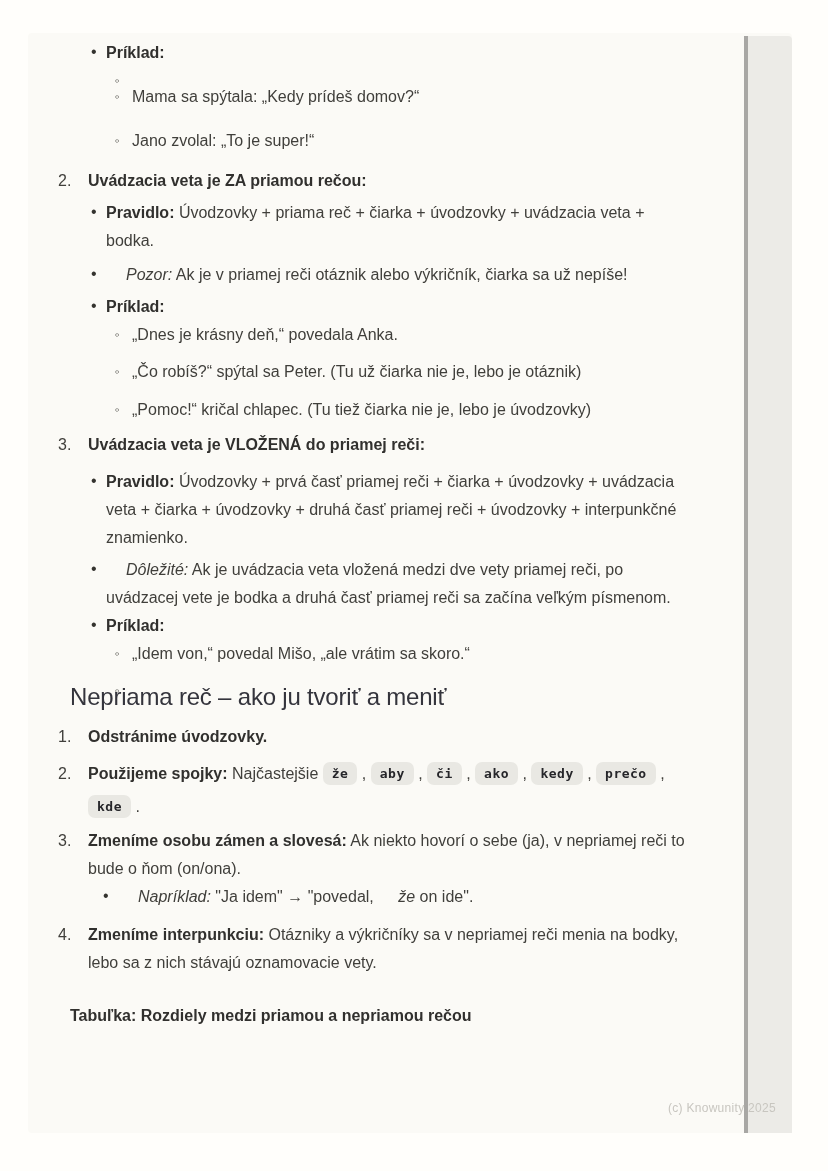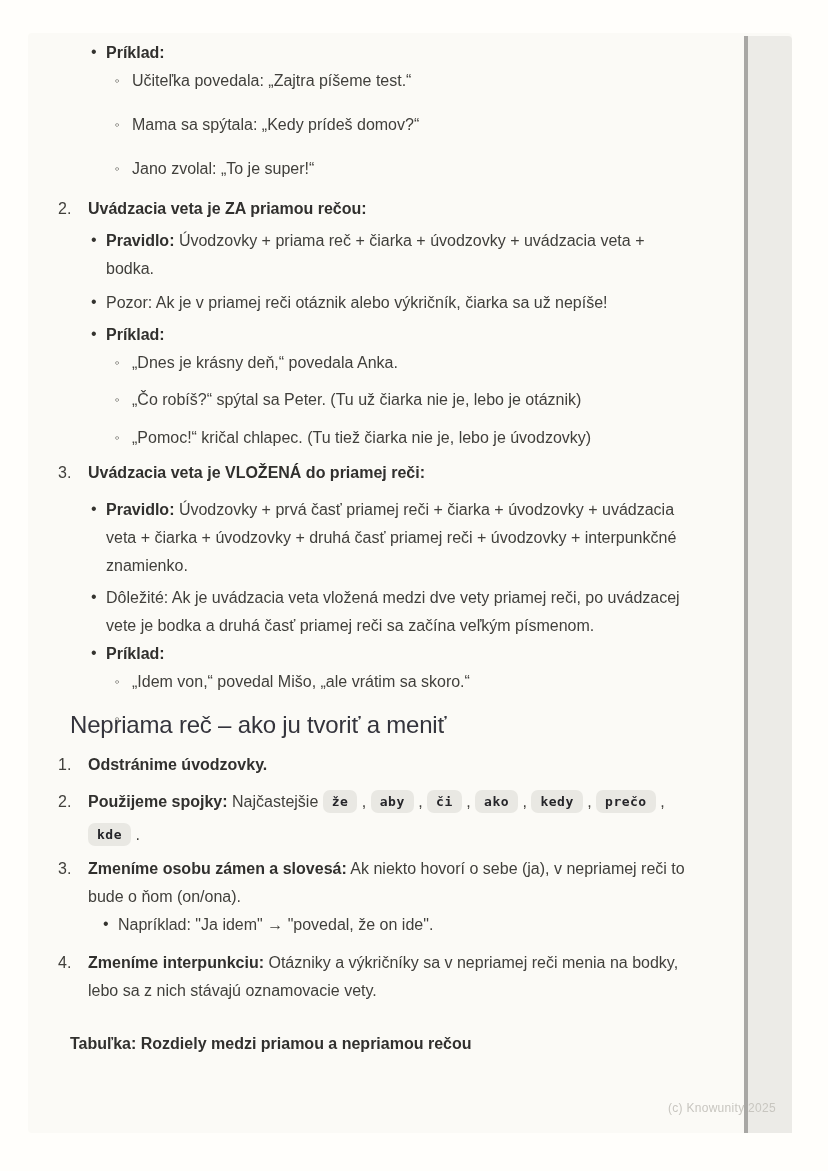--- a/index.html
+++ b/index.html
@@ -13,21 +13,21 @@
     position:absolute;left:28px;top:33px;width:764px;height:1100px;
     background:#fbfaf6;border-radius:4px;
   }
   .doc-body{
     position:relative;z-index:1;
     padding:6px 100px 0 42px; 
     color:#403f3b;font-size:16px;line-height:28px;
   }
   .b{position:relative;}
   .bold{font-weight:700;color:#31302e;}
-  .italic{}
+  .italic{font-style:italic;margin-left:20px;}
   .p{padding-left:0;}
   .h2{font-size:24px;line-height:33px;font-weight:400;color:#34343c;letter-spacing:-0.2px;}
   .ol{padding-left:18px;}
   .ol .num-marker{position:absolute;left:-12px;top:0;color:#403f3b;}
   .ul1{padding-left:36px;}
   .ul1 .bullet-marker{position:absolute;left:21px;top:-1px;color:#34332f;}
   .ul1n{padding-left:48px;}
   .ul1n .bullet-marker{position:absolute;left:33px;top:-1px;color:#34332f;}
   .ul2{padding-left:62px;}
   .ul2 .circle-marker{position:absolute;left:45px;top:0;font-size:13px;color:#3c3b37;}
@@ -50,21 +50,21 @@
     font-size:12px;color:#c8c6c0;letter-spacing:0.3px;
   }
 </style>
 </head>
 <body>
 
 <div class="page-card">
   <div class="scrollbar-track"></div>
   <div class="doc-body">
       <div class="b ul1" style="margin-top: 0px;"><span class="bullet-marker">•</span><span class="bold">Príklad:</span></div>
-      <div class="b ul2" style="margin-top: 0px;"><span class="circle-marker">◦</span><span>Učiteľka povedala: „Zajtra píšeme test.“</span></div>
+      <div class="b ul2" style="margin-top: 0px;"><span class="circle-marker">◦</span></div>
       <div class="b ul2" style="margin-top: 16px;"><span class="circle-marker">◦</span><span>Mama sa spýtala: „Kedy prídeš domov?“</span></div>
       <div class="b ul2" style="margin-top: 16px;"><span class="circle-marker">◦</span><span>Jano zvolal: „To je super!“</span></div>
       <div class="b ol" style="margin-top: 12px;"><span class="num-marker">2.</span><span class="bold">Uvádzacia veta je ZA priamou rečou:</span></div>
       <div class="b ul1" style="margin-top: 4px;"><span class="bullet-marker">•</span><span class="bold">Pravidlo:</span><span> Úvodzovky + priama reč + čiarka + úvodzovky + uvádzacia veta + bodka.</span></div>
       <div class="b ul1" style="margin-top: 6px;"><span class="bullet-marker">•</span><span class="italic">Pozor:</span><span> Ak je v priamej reči otáznik alebo výkričník, čiarka sa už nepíše!</span></div>
       <div class="b ul1" style="margin-top: 4px;"><span class="bullet-marker">•</span><span class="bold">Príklad:</span></div>
       <div class="b ul2" style="margin-top: 0px;"><span class="circle-marker">◦</span><span>„Dnes je krásny deň,“ povedala Anka.</span></div>
       <div class="b ul2" style="margin-top: 9px;"><span class="circle-marker">◦</span><span>„Čo robíš?“ spýtal sa Peter. (Tu už čiarka nie je, lebo je otáznik)</span></div>
       <div class="b ul2" style="margin-top: 10px;"><span class="circle-marker">◦</span><span>„Pomoc!“ kričal chlapec. (Tu tiež čiarka nie je, lebo je úvodzovky)</span></div>
       <div class="b ol" style="margin-top: 7px;"><span class="num-marker">3.</span><span class="bold">Uvádzacia veta je VLOŽENÁ do priamej reči:</span></div>

